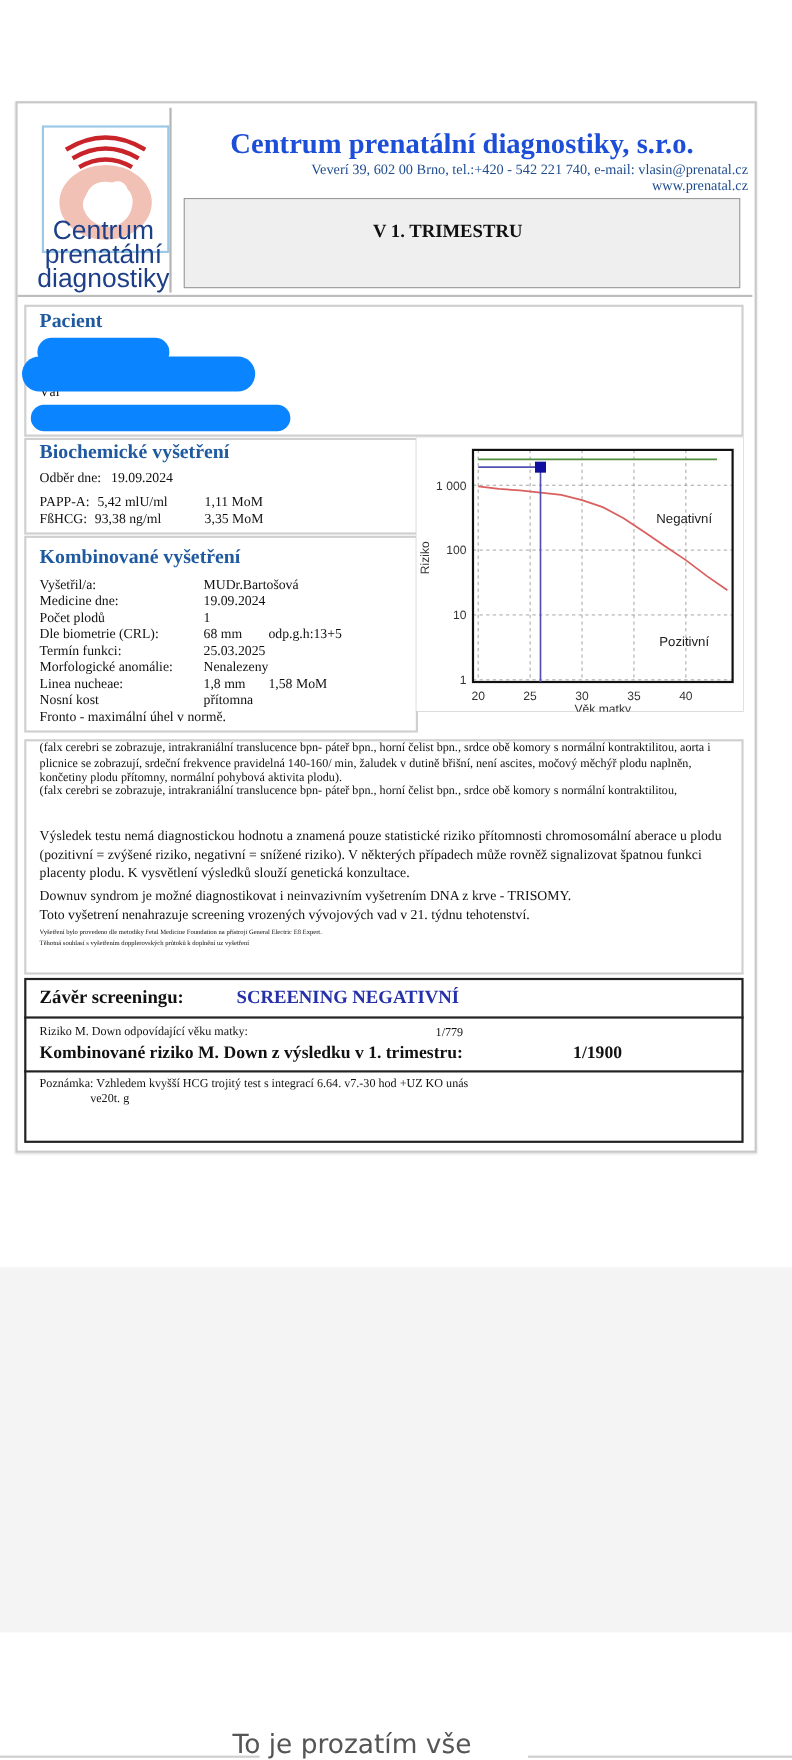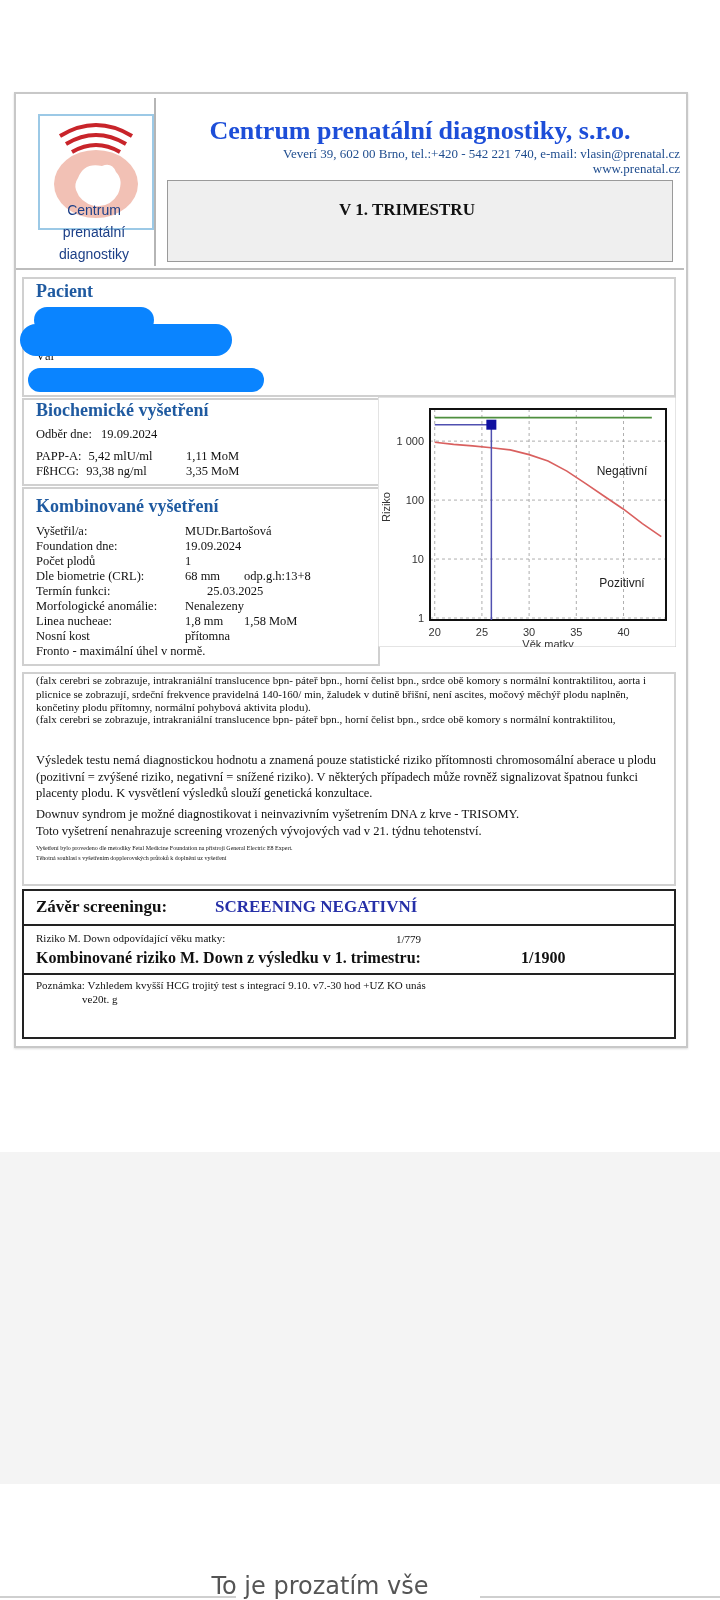--- a/index.html
+++ b/index.html
@@ -1,20 +1,20 @@
 <!DOCTYPE html>
 <html><head>
 <meta charset="utf-8">
 <style>
   html,body{margin:0;padding:0;}
   body{width:720px;height:1600px;position:relative;background:#ffffff;font-family:"Liberation Serif",serif;color:#111;overflow:hidden;}
   .abs{position:absolute;}
   .doc{left:14px;top:92px;width:670px;height:952px;border:2px solid #c8c8c8;background:#fff;box-shadow:0 1px 2px rgba(0,0,0,.15);}
   .logo-box{left:38px;top:114px;width:112px;height:112px;border:2px solid #9cc9e6;background:#fff;}
-  .logo-text{left:24px;top:199px;width:140px;font-family:"Liberation Sans",sans-serif;font-size:14px;line-height:22px;color:#1c3f87;text-align:center;}
+  .logo-text{left:24px;top:199px;width:140px;font-family:"Liberation Sans",sans-serif;font-size:24px;line-height:22px;color:#1c3f87;text-align:center;}
   .vsep{left:154px;top:98px;width:2px;height:168px;background:#b5b5b5;}
   .org-name{left:160px;top:116px;width:520px;text-align:center;font-size:26px;font-weight:bold;color:#1d4ed8;}
   .org-addr{left:160px;top:146px;width:520px;text-align:right;font-size:13px;color:#1e4c8e;line-height:15px;}
   .title-box{left:167px;top:180px;width:504px;height:80px;background:#efefef;border:1px solid #9a9a9a;}
   .title-text{left:167px;top:196px;width:480px;text-align:center;font-size:17px;font-weight:bold;line-height:28px;}
   .hsep{left:16px;top:268px;width:668px;height:2px;background:#bdbdbd;}
   .box{border:2px solid #d0d0d0;background:#fff;}
   .sec-title{font-size:18px;font-weight:bold;color:#1f5aa0;}
   .small{font-size:12.5px;line-height:15px;}
   .redact{background:#0a84ff;border-radius:18px;}
@@ -83,24 +83,24 @@
     <span>FßHCG:</span>
     <span style="margin-left:4px">93,38  ng/ml</span>
     <span style="position:absolute;left:150px">3,35 MoM</span>
   </div>
 </div>
 
 <div class="abs box" style="left:22px;top:487px;width:354px;height:175px;"></div>
 <div class="abs sec-title" style="left:36px;top:496px;">Kombinované vyšetření</div>
 <div class="abs small" style="left:36px;top:524px;width:340px;" id="us-table">
     <div style="position: relative; height: 15px;"><span>Vyšetřil/a:</span><span style="position: absolute; left: 149px;">MUDr.Bartošová</span><span style="position: absolute; left: 208px;"></span></div>
-    <div style="position: relative; height: 15px;"><span>Foundation dne:</span><span style="position: absolute; left: 149px;">19.09.2024</span><span style="position: absolute; left: 208px;"></span></div>
+    <div style="position: relative; height: 15px;"><span>Medicine dne:</span><span style="position: absolute; left: 149px;">19.09.2024</span><span style="position: absolute; left: 208px;"></span></div>
     <div style="position: relative; height: 15px;"><span>Počet plodů</span><span style="position: absolute; left: 149px;">1</span><span style="position: absolute; left: 208px;"></span></div>
-    <div style="position: relative; height: 15px;"><span>Dle biometrie (CRL):</span><span style="position: absolute; left: 149px;">68 mm</span><span style="position: absolute; left: 208px;">odp.g.h:13+8</span></div>
-    <div style="position: relative; height: 15px;"><span>Termín funkci:</span><span style="position: absolute; left: 149px; margin-left: 22px;">25.03.2025</span><span style="position: absolute; left: 208px;"></span></div>
+    <div style="position: relative; height: 15px;"><span>Dle biometrie (CRL):</span><span style="position: absolute; left: 149px;">68 mm</span><span style="position: absolute; left: 208px;">odp.g.h:13+5</span></div>
+    <div style="position: relative; height: 15px;"><span>Termín funkci:</span><span style="position: absolute; left: 149px;">25.03.2025</span><span style="position: absolute; left: 208px;"></span></div>
     <div style="position: relative; height: 15px;"><span>Morfologické anomálie:</span><span style="position: absolute; left: 149px;">Nenalezeny</span><span style="position: absolute; left: 208px;"></span></div>
     <div style="position: relative; height: 15px;"><span>Linea nucheae:</span><span style="position: absolute; left: 149px;">1,8 mm</span><span style="position: absolute; left: 208px;">1,58 MoM</span></div>
     <div style="position: relative; height: 15px;"><span>Nosní kost</span><span style="position: absolute; left: 149px;"> přítomna</span><span style="position: absolute; left: 208px;"></span></div>
   </div>
 <div class="abs small" style="left:36px;top:644px;">Fronto - maximální úhel v normě.</div>
 
 <div class="abs chart-wrap">
   <svg id="chart" width="298" height="250">
       <rect x="0" y="0" width="298" height="250" fill="#fff" stroke="#c8c8c8" stroke-width="1"></rect>
       <line x1="56.72" y1="12" x2="56.72" y2="223" stroke="#999" stroke-dasharray="3,3" stroke-width="0.8"></line>
@@ -150,20 +150,20 @@
 <div class="abs concl"></div>
 <div class="abs" style="left:22px;top:924px;width:654px;height:2px;background:#222;"></div>
 <div class="abs" style="left:22px;top:973px;width:654px;height:2px;background:#222;"></div>
 <div class="abs" style="left:36px;top:897px;font-size:17px;font-weight:bold;">Závěr screeningu:</div>
 <div class="abs" style="left:215px;top:897px;font-size:17px;font-weight:bold;color:#2630a8;">SCREENING NEGATIVNÍ</div>
 <div class="abs" style="left:36px;top:932px;font-size:11px;">Riziko M. Down odpovídající věku matky:</div>
 <div class="abs" style="left:396px;top:933px;font-size:11px;">1/779</div>
 <div class="abs" style="left:36px;top:949px;font-size:16px;font-weight:bold;">Kombinované riziko M. Down z výsledku v 1. trimestru:</div>
 <div class="abs" style="left:521px;top:949px;font-size:16px;font-weight:bold;">1/1900</div>
 <div class="abs" style="left:36px;top:978px;font-size:11px;line-height:14px;">
-  <div>Poznámka: Vzhledem kvyšší HCG trojitý test s integrací 9.10. v7.-30 hod   +UZ KO unás</div>
+  <div>Poznámka: Vzhledem kvyšší HCG trojitý test s integrací 6.64. v7.-30 hod   +UZ KO unás</div>
   <div style="padding-left:46px">ve20t. g</div>
 </div>
 
 <div class="abs gray-band"></div>
 <div class="abs bottom-line" style="left:0;width:236px;"></div>
 <div class="abs bottom-line" style="left:480px;width:240px;"></div>
 <div class="abs bottom-text">To je prozatím vše</div>
 
 </body></html>

